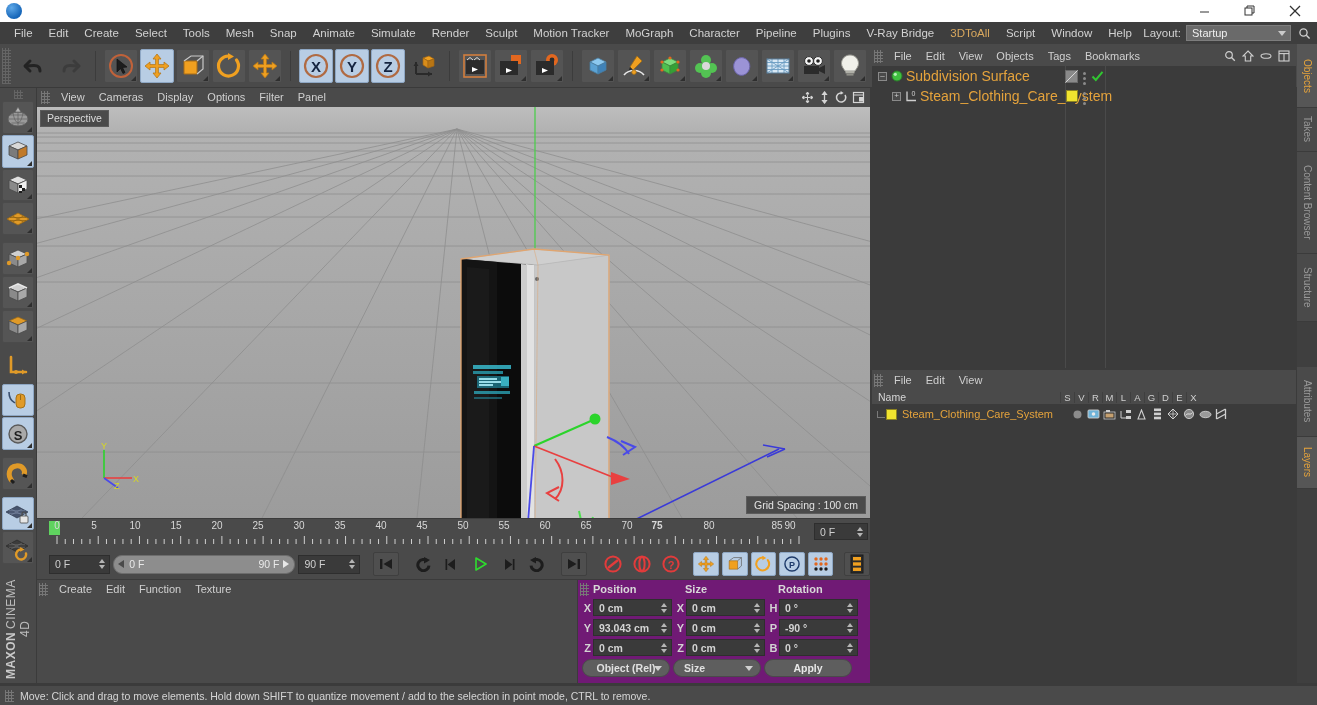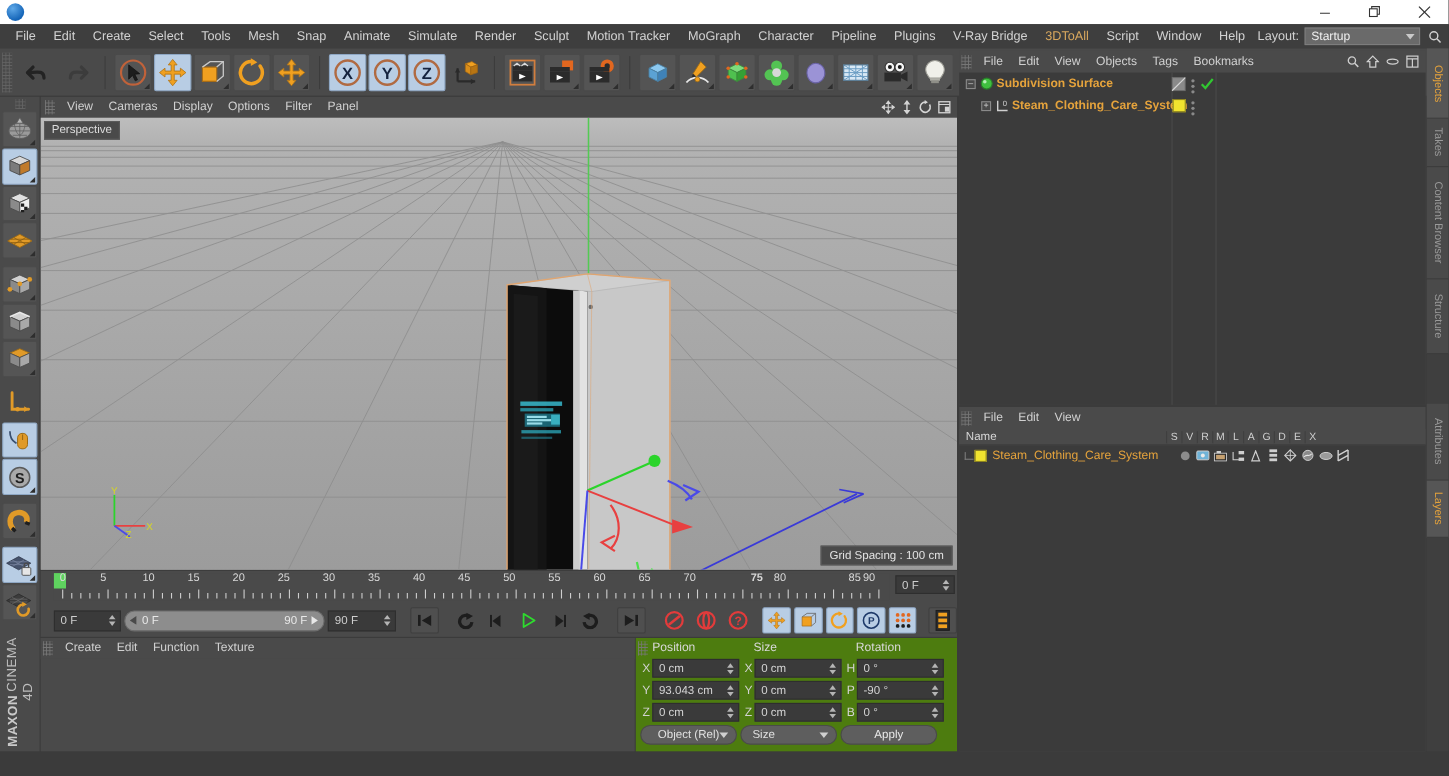--- a/index.html
+++ b/index.html
@@ -153,21 +153,21 @@
   .mat-sphere { width:46px; height:46px;
     background:radial-gradient(circle at 32% 28%, #f2f2f0 0%, #d8d8d6 18%, #9a9a99 45%, #6d6d6c 68%, #4a4a49 100%);
     border:1px solid #2b2b2b; position:relative; overflow:hidden;}
   .mat-sphere:after { content:""; position:absolute; left:0; top:0; width:100%; height:100%;
     background:linear-gradient(100deg, rgba(255,255,255,.45) 0 12%, rgba(0,0,0,.25) 14% 24%, rgba(255,255,255,.15) 26% 48%, rgba(0,0,0,.3) 50% 58%, rgba(255,255,255,.1) 60% 100%);
     mix-blend-mode:overlay;}
   .mat-name { width:46px; background:#e59b28; color:#2b2b2b; font-size:9.5px; text-align:center;
     overflow:hidden; white-space:nowrap; height:12px; line-height:12px;}
 
   
-  .coords { position:absolute; left:578px; top:580px; width:292px; height:103px; background:#4d7c0f; }
+  .coords { position:absolute; left:578px; top:580px; width:292px; height:103px; background:#701a75;font-weight:bold; }
   .co-head { display:flex; height:18px; align-items:center; }
   .co-head .lbl { font-size:11px; color:#d8d8d8; }
   .co-row { display:flex; height:19px; align-items:center; margin-bottom:1px; padding-left:4px;}
   .co-ax { width:11px; font-size:11px; color:#d2d2d2; text-align:center; }
   .co-fld { width:79px; height:17px; background:#3a3a3a; border:1px solid #2e2e2e;
     color:#d4d4d4; font-size:10.5px; display:flex; align-items:center; padding-left:5px;
     position:relative; margin-right:3px;}
   .co-btns { display:flex; align-items:center; padding-left:4px; gap:3px; margin-top:2px;}
   .dropbtn { width:88px; height:18px; background:#5e5e5e; border:1px solid #4a4a4a; border-radius:9px;
     color:#e0e0e0; font-size:10.5px; display:flex; align-items:center; justify-content:center; position:relative;}
@@ -180,21 +180,21 @@
   .objman { position:absolute; left:872px; top:46px; width:424px; height:322px; background:#4a4a4a; }
   .om-bar { height:20px; display:flex; align-items:center; }
   .om-ico { margin-left:auto; display:flex; align-items:center; gap:4px; padding-right:5px;}
   .om-ico > div { width:14px;height:14px; display:flex;align-items:center;justify-content:center;}
   .om-body { height:302px; background:#3b3b3b; position:relative; }
   .om-colsep { position:absolute; left:193px; top:0; width:1px; height:100%; background:#4a4a4a; }
   .om-colsep2 { position:absolute; left:233px; top:0; width:1px; height:100%; background:#4a4a4a; }
   .om-row { height:20px; display:flex; align-items:center; position:relative; }
   .om-row .expand { width:9px;height:9px; border:1px solid #8a8a8a; background:#4a4a4a;
     display:flex;align-items:center;justify-content:center; font-size:8px; color:#cfcfcf; line-height:1; margin-right:3px;}
-  .om-label { font-size:11px; color:#e5a33c; white-space:nowrap;font-weight:bold; }
+  .om-label { font-size:14px; color:#e5a33c; white-space:nowrap; }
   .om-dots { position:absolute; left:211px; top:6px; display:flex; flex-direction:column; gap:2px;}
   .om-dots i { width:3px;height:3px;background:#8a8a8a;display:block;border-radius:50%;}
 
   
   .layman { position:absolute; left:872px; top:370px; width:424px; height:313px; background:#4a4a4a;}
   .lm-bar { height:20px; display:flex; align-items:center;}
   .lm-head { height:15px; background:#4a4a4a; display:flex; align-items:center;
     border-bottom:1px solid #3b3b3b; }
   .lm-nm { padding-left:6px; font-size:10.5px; color:#d6d6d6; }
   .lm-cols { margin-left:auto; display:flex; }
@@ -798,21 +798,21 @@
       <div class="tl-num" style="left:221px;">25</div>
       <div class="tl-num" style="left:262px;">30</div>
       <div class="tl-num" style="left:303px;">35</div>
       <div class="tl-num" style="left:344px;">40</div>
       <div class="tl-num" style="left:385px;">45</div>
       <div class="tl-num" style="left:426px;">50</div>
       <div class="tl-num" style="left:467px;">55</div>
       <div class="tl-num" style="left:508px;">60</div>
       <div class="tl-num" style="left:549px;">65</div>
       <div class="tl-num" style="left:590px;">70</div>
-      <div class="tl-num" style="left:651px;font-weight:bold;">75</div>
+      <div class="tl-num" style="left:620px;font-weight:bold;">75</div>
       <div class="tl-num" style="left:672px;">80</div>
       <div class="tl-num" style="left:713px;margin-left:27px;">85</div>
       <div class="tl-num" style="left:753px;">90</div>
 
       <svg style="position:absolute;left:12px;top:14px;" width="760" height="10">
         <g stroke="#cfcfcf" stroke-width="1">
           
         </g>
         <g id="tickgroup" stroke="#cfcfcf" stroke-width="1">
             <line x1="8" x2="8" y1="1" y2="9"></line>
@@ -1365,14 +1365,18 @@
   <div class="tabstrip">
     <div class="vtab act" style="height:64px;">Objects</div>
     <div class="vtab" style="height:44px;">Takes</div>
     <div class="vtab" style="height:102px;">Content Browser</div>
     <div class="vtab" style="height:68px;">Structure</div>
     <div style="height:45px;background:#3f3f3f;"></div>
     <div class="vtab" style="height:70px;">Attributes</div>
     <div class="vtab act" style="height:52px;">Layers</div>
   </div>
 
+  <div class="statusbar">
+    <div class="sb-grip"></div>
+    <div class="sb-text">Move: Click and drag to move elements. Hold down SHIFT to quantize movement / add to the selection in point mode, CTRL to remove.</div>
+  </div>
 
 </div>
 
 </body></html>

